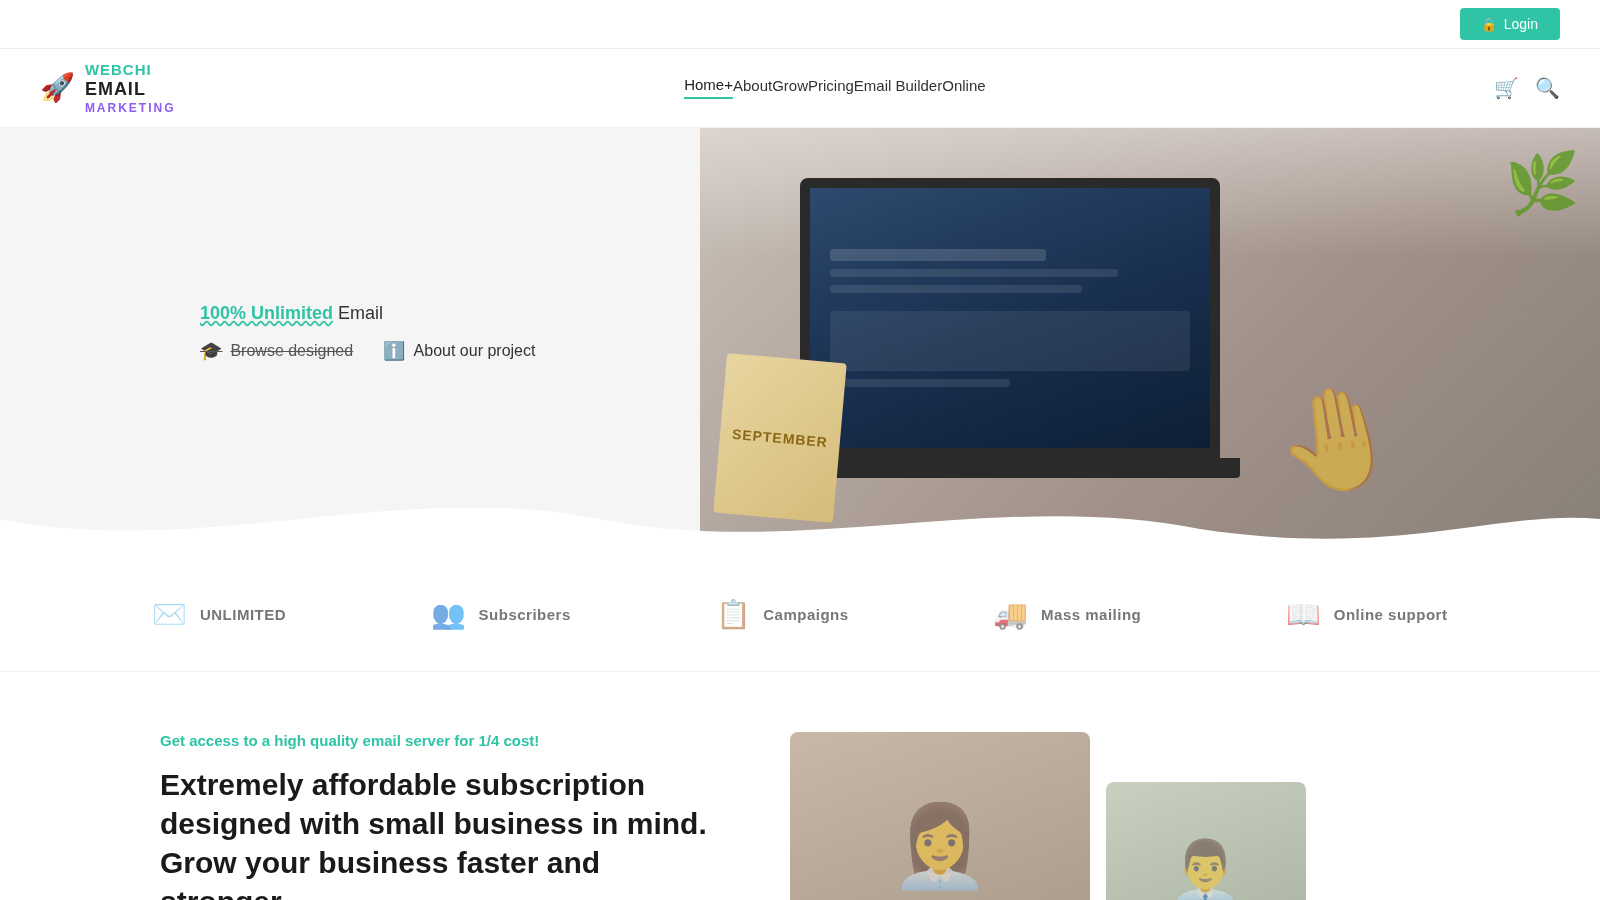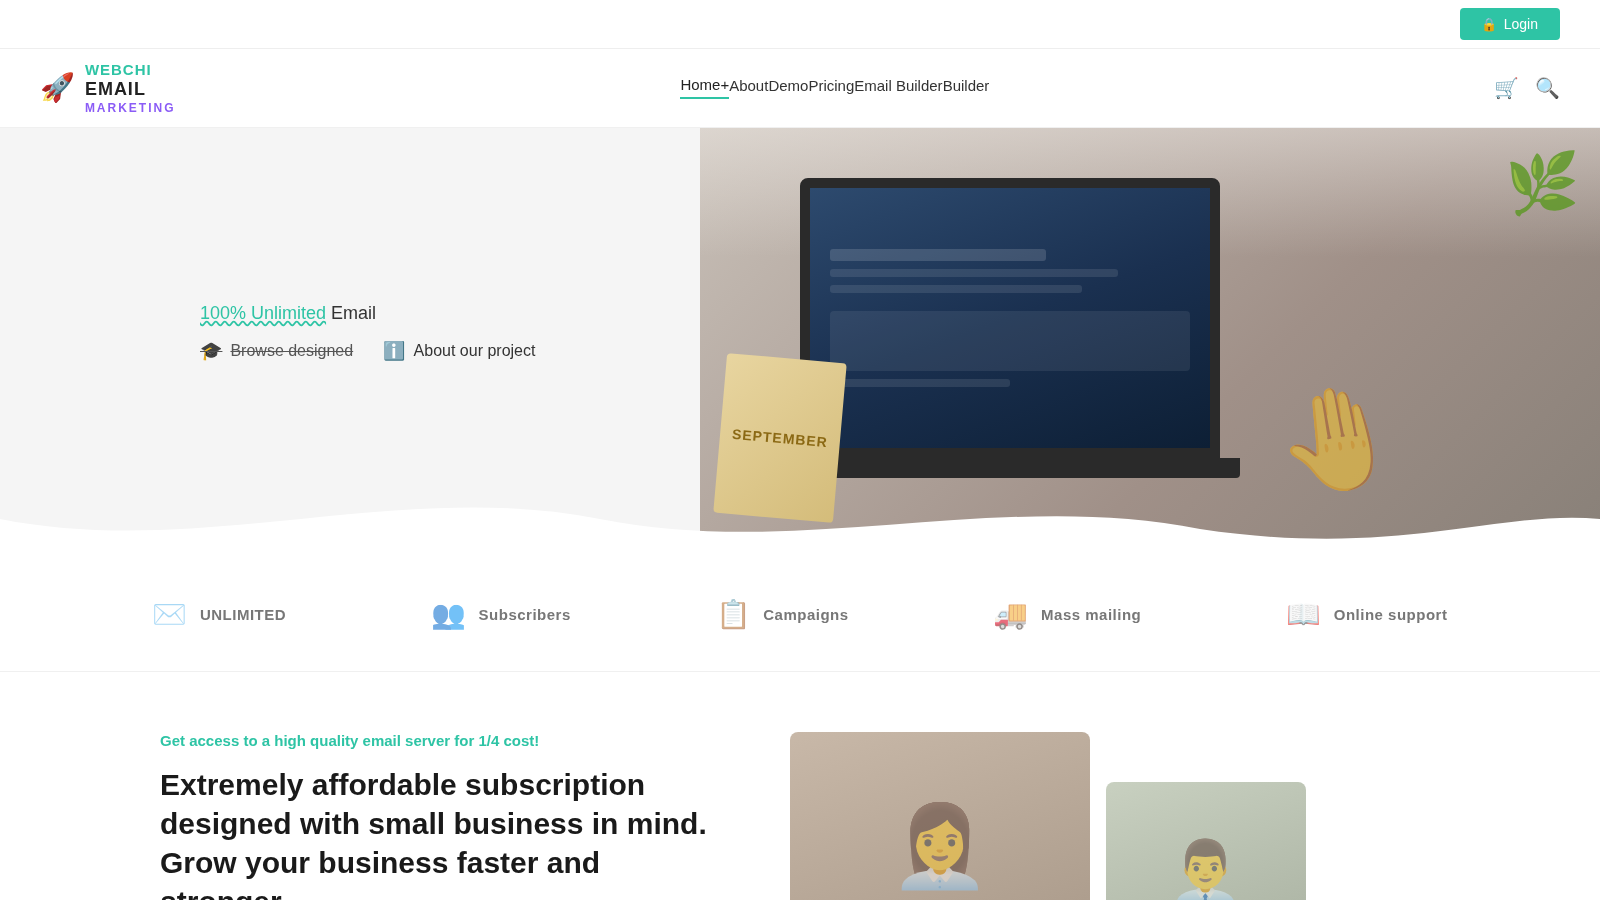--- a/index.html
+++ b/index.html
@@ -73,21 +73,21 @@
       padding: 60px 80px 80px 200px;
       max-width: 700px;
     }
     .hero-subtitle {
       font-size: 18px;
       margin-bottom: 16px;
       color: #333;
     }
     .hero-subtitle .highlight {
       color: #2ec4a5;
-      font-weight: 400;
+      font-weight: 700;
       text-decoration: underline;
       text-decoration-color: #2ec4a5;
       text-decoration-style: wavy;
     }
     .hero-title {
       font-size: 58px;
       font-weight: 800;
       line-height: 1.1;
       color: #1a1a1a;
       margin-bottom: 36px;
@@ -271,24 +271,24 @@
     <span class="logo-rocket">🚀</span>
     <div class="logo-text">
       <div class="webchi">WEBCHI</div>
       <div class="email">EMAIL</div>
       <div class="marketing">MARKETING</div>
     </div>
   </div>
   <div class="nav-links">
     <a href="#" class="active">Home+</a>
     <a href="#">About</a>
-    <a href="#">Demo</a>
+    <a href="#">Grow</a>
     <a href="#">Pricing</a>
     <a href="#">Email Builder</a>
-    <a href="#">Builder</a>
+    <a href="#">Online</a>
   </div>
   <div class="nav-icons">
     <span class="nav-icon">🛒</span>
     <span class="nav-icon">🔍</span>
   </div>
 </nav>
 
 <section class="hero">
   <div class="hero-content">
     <p class="hero-subtitle">

